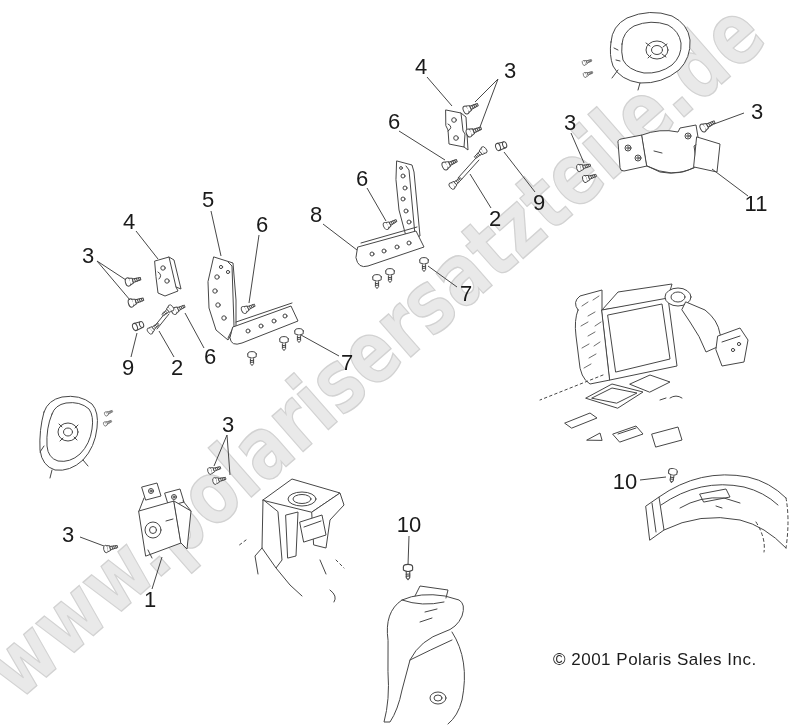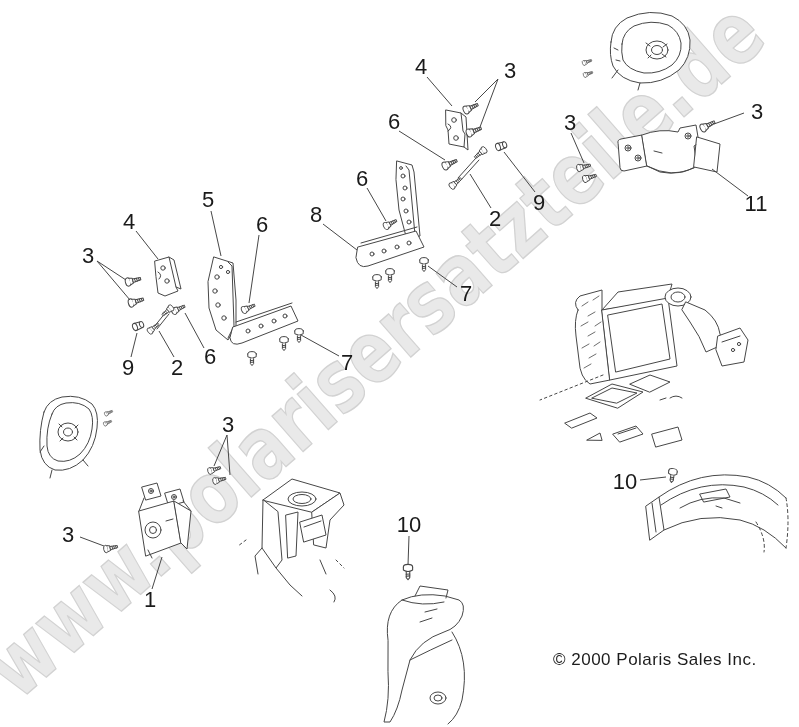--- a/index.html
+++ b/index.html
@@ -300,15 +300,15 @@
         <text x="68" y="534" text-anchor="middle" dominant-baseline="central" class="callout-label">3</text>
         <line x1="152" y1="589" x2="162" y2="557" stroke="#474747" stroke-width="1"></line>
         <text x="150" y="599" text-anchor="middle" dominant-baseline="central" class="callout-label">1</text>
         <line x1="409" y1="536" x2="408" y2="565" stroke="#474747" stroke-width="1"></line>
         <text x="409" y="524" text-anchor="middle" dominant-baseline="central" class="callout-label">10</text>
         <line x1="640" y1="480" x2="666" y2="477" stroke="#474747" stroke-width="1"></line>
         <text x="625" y="481" text-anchor="middle" dominant-baseline="central" class="callout-label">10</text>
       </g>
 </svg>
 
-<div class="copyright">© 2000 Polaris Sales Inc.</div>
+<div class="copyright">© 2001 Polaris Sales Inc.</div>
 
 </div>
 
 </body></html>

